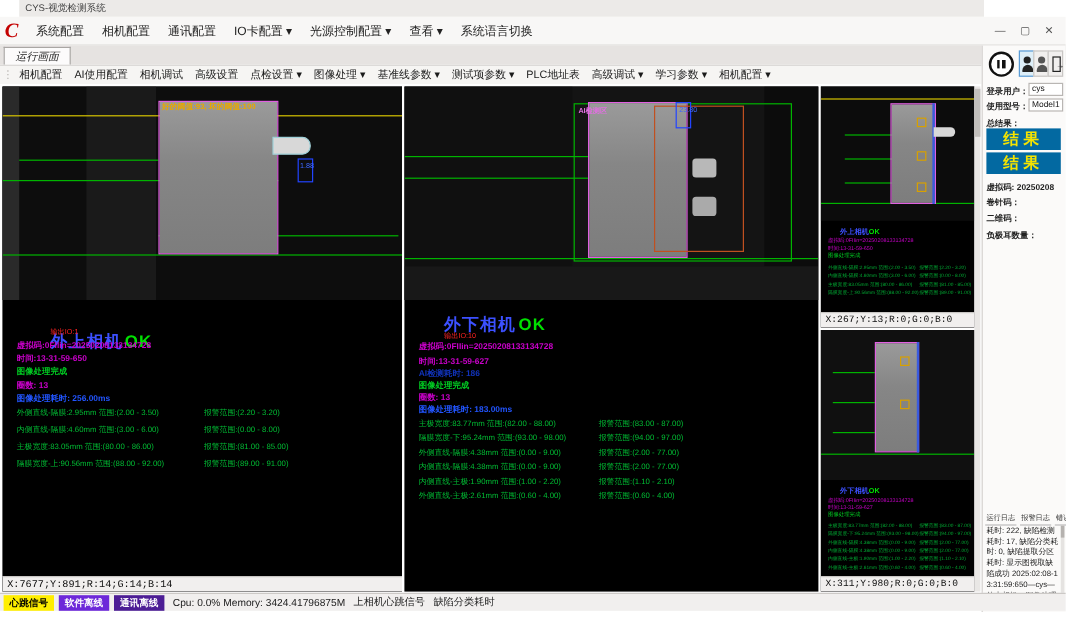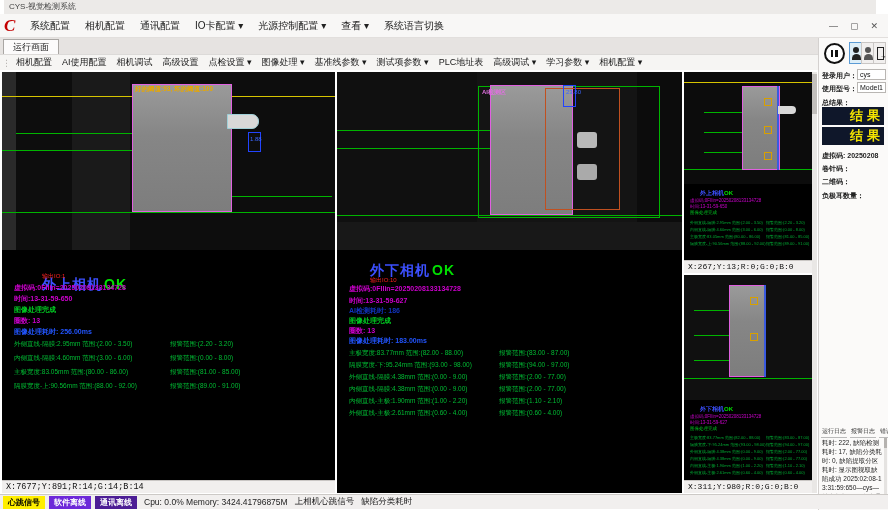--- a/index.html
+++ b/index.html
@@ -2,34 +2,34 @@
 <html><head>
 <meta charset="utf-8">
 <style>
   * { margin:0; padding:0; box-sizing:border-box; }
   html,body { width:888px; height:522px; background:#ffffff; overflow:hidden;
     font-family:"Liberation Sans","DejaVu Sans",sans-serif; }
   .abs { position:absolute; }
   .ov  { position:absolute; }
 
   
-  #titlebar { position:absolute; left:4px; top:0; width:872px; height:14px;
+  #titlebar { position:absolute; left:16px; top:0; width:804px; height:14px;
     background:#eceae8; color:#444; font-size:8px; line-height:14px; padding-left:5px; }
   #menubar { position:absolute; left:0; top:14px; width:888px; height:24px;
     background:#f8f7f6; border-bottom:1px solid #e2dfdd; display:flex; align-items:center; }
   #logo { width:20px; height:18px; margin:0 6px 0 4px; color:#c40000;
     font-family:"Liberation Serif","DejaVu Serif",serif; font-style:italic; font-weight:bold;
     font-size:17px; line-height:18px; }
   .menu-item { font-size:10px; color:#222; margin-right:15px; cursor:default; }
   #win-controls { margin-left:auto; display:flex; gap:12px; padding-right:10px;
     font-size:9px; color:#555; }
   #tabrow { position:absolute; left:0; top:38px; width:888px; height:16px; background:#e6e3e1; }
   #run-tab { position:absolute; left:3px; top:1px; height:15px; padding:0 9px;
     background:#fcfbfb; border:1px solid #a9a6a3; border-bottom:none;
-    font-size:9px; line-height:14px; color:#222; }
+    font-size:9px; line-height:14px; color:#222;font-style:italic; }
   #toolbar { position:absolute; left:0; top:54px; width:818px; height:16px;
     background:#f6f5f3; border-top:1px solid #dcdad8; display:flex; align-items:center; }
   #toolbar-grip { color:#b8b5b2; font-size:9px; margin:0 5px 0 2px; }
   .tool-item { font-size:9px; color:#1a1a1a; margin-right:10px; white-space:nowrap; }
 
   
   .cam-panel { position:absolute; top:72px; background:#000; overflow:hidden; }
   #left-panel  { left:2px;   width:333px; height:421px; }
   #mid-panel   { left:337px; width:345px; height:421px; }
   .img-area { position:absolute; left:0; top:0; height:178px; background:#0d0d0d; overflow:hidden; }
@@ -80,22 +80,22 @@
   .person { position:absolute; left:3px; top:4px; width:6px; height:6px; border-radius:50%; background:#222; }
   .person-body { position:absolute; left:1.5px; top:11px; width:9px; height:6px;
     border-radius:5px 5px 0 0; background:#222; }
   #door-btn { left:52px; }
   .door { position:absolute; left:2.5px; top:4px; width:7px; height:13px; border:1.5px solid #222; }
   .door-arrow { position:absolute; left:6px; top:9px; font-size:7px; color:#222; }
 
   .sp-label { position:absolute; font-size:7px; font-weight:bold; color:#222; white-space:nowrap; }
   .sp-box { position:absolute; background:#fff; border:1px solid #b9b6b3; font-size:7px;
     line-height:10px; padding-left:2px; color:#111; }
-  .result-box { position:absolute; left:3px; width:62px; height:18px; background:#0f172a;
-    color:#f5e400; font-size:13px; font-weight:bold; text-align:right; line-height:18px;
+  .result-box { position:absolute; left:3px; width:62px; height:18px; background:#0369a1;
+    color:#f5e400; font-size:13px; font-weight:bold; text-align:center; line-height:18px;
     letter-spacing:4px; }
   #log-tabs { position:absolute; left:2px; top:388px; width:66px; display:flex; gap:3px; }
   .log-tab { font-size:6px; color:#333; border-bottom:1px solid #bbb; padding:1px 1px; white-space:nowrap; }
   #log-text { position:absolute; left:3px; top:400px; width:60px; font-size:6.5px;
     line-height:9px; color:#222; word-break:break-all; }
   #log-scroll { position:absolute; right:1px; top:400px; width:3px; height:64px; background:#e5e3e1; }
   #log-scroll i { display:block; width:3px; height:10px; background:#b5b2af; }
 
   
   #statusbar { position:absolute; left:0; top:494px; width:888px; height:15px;

